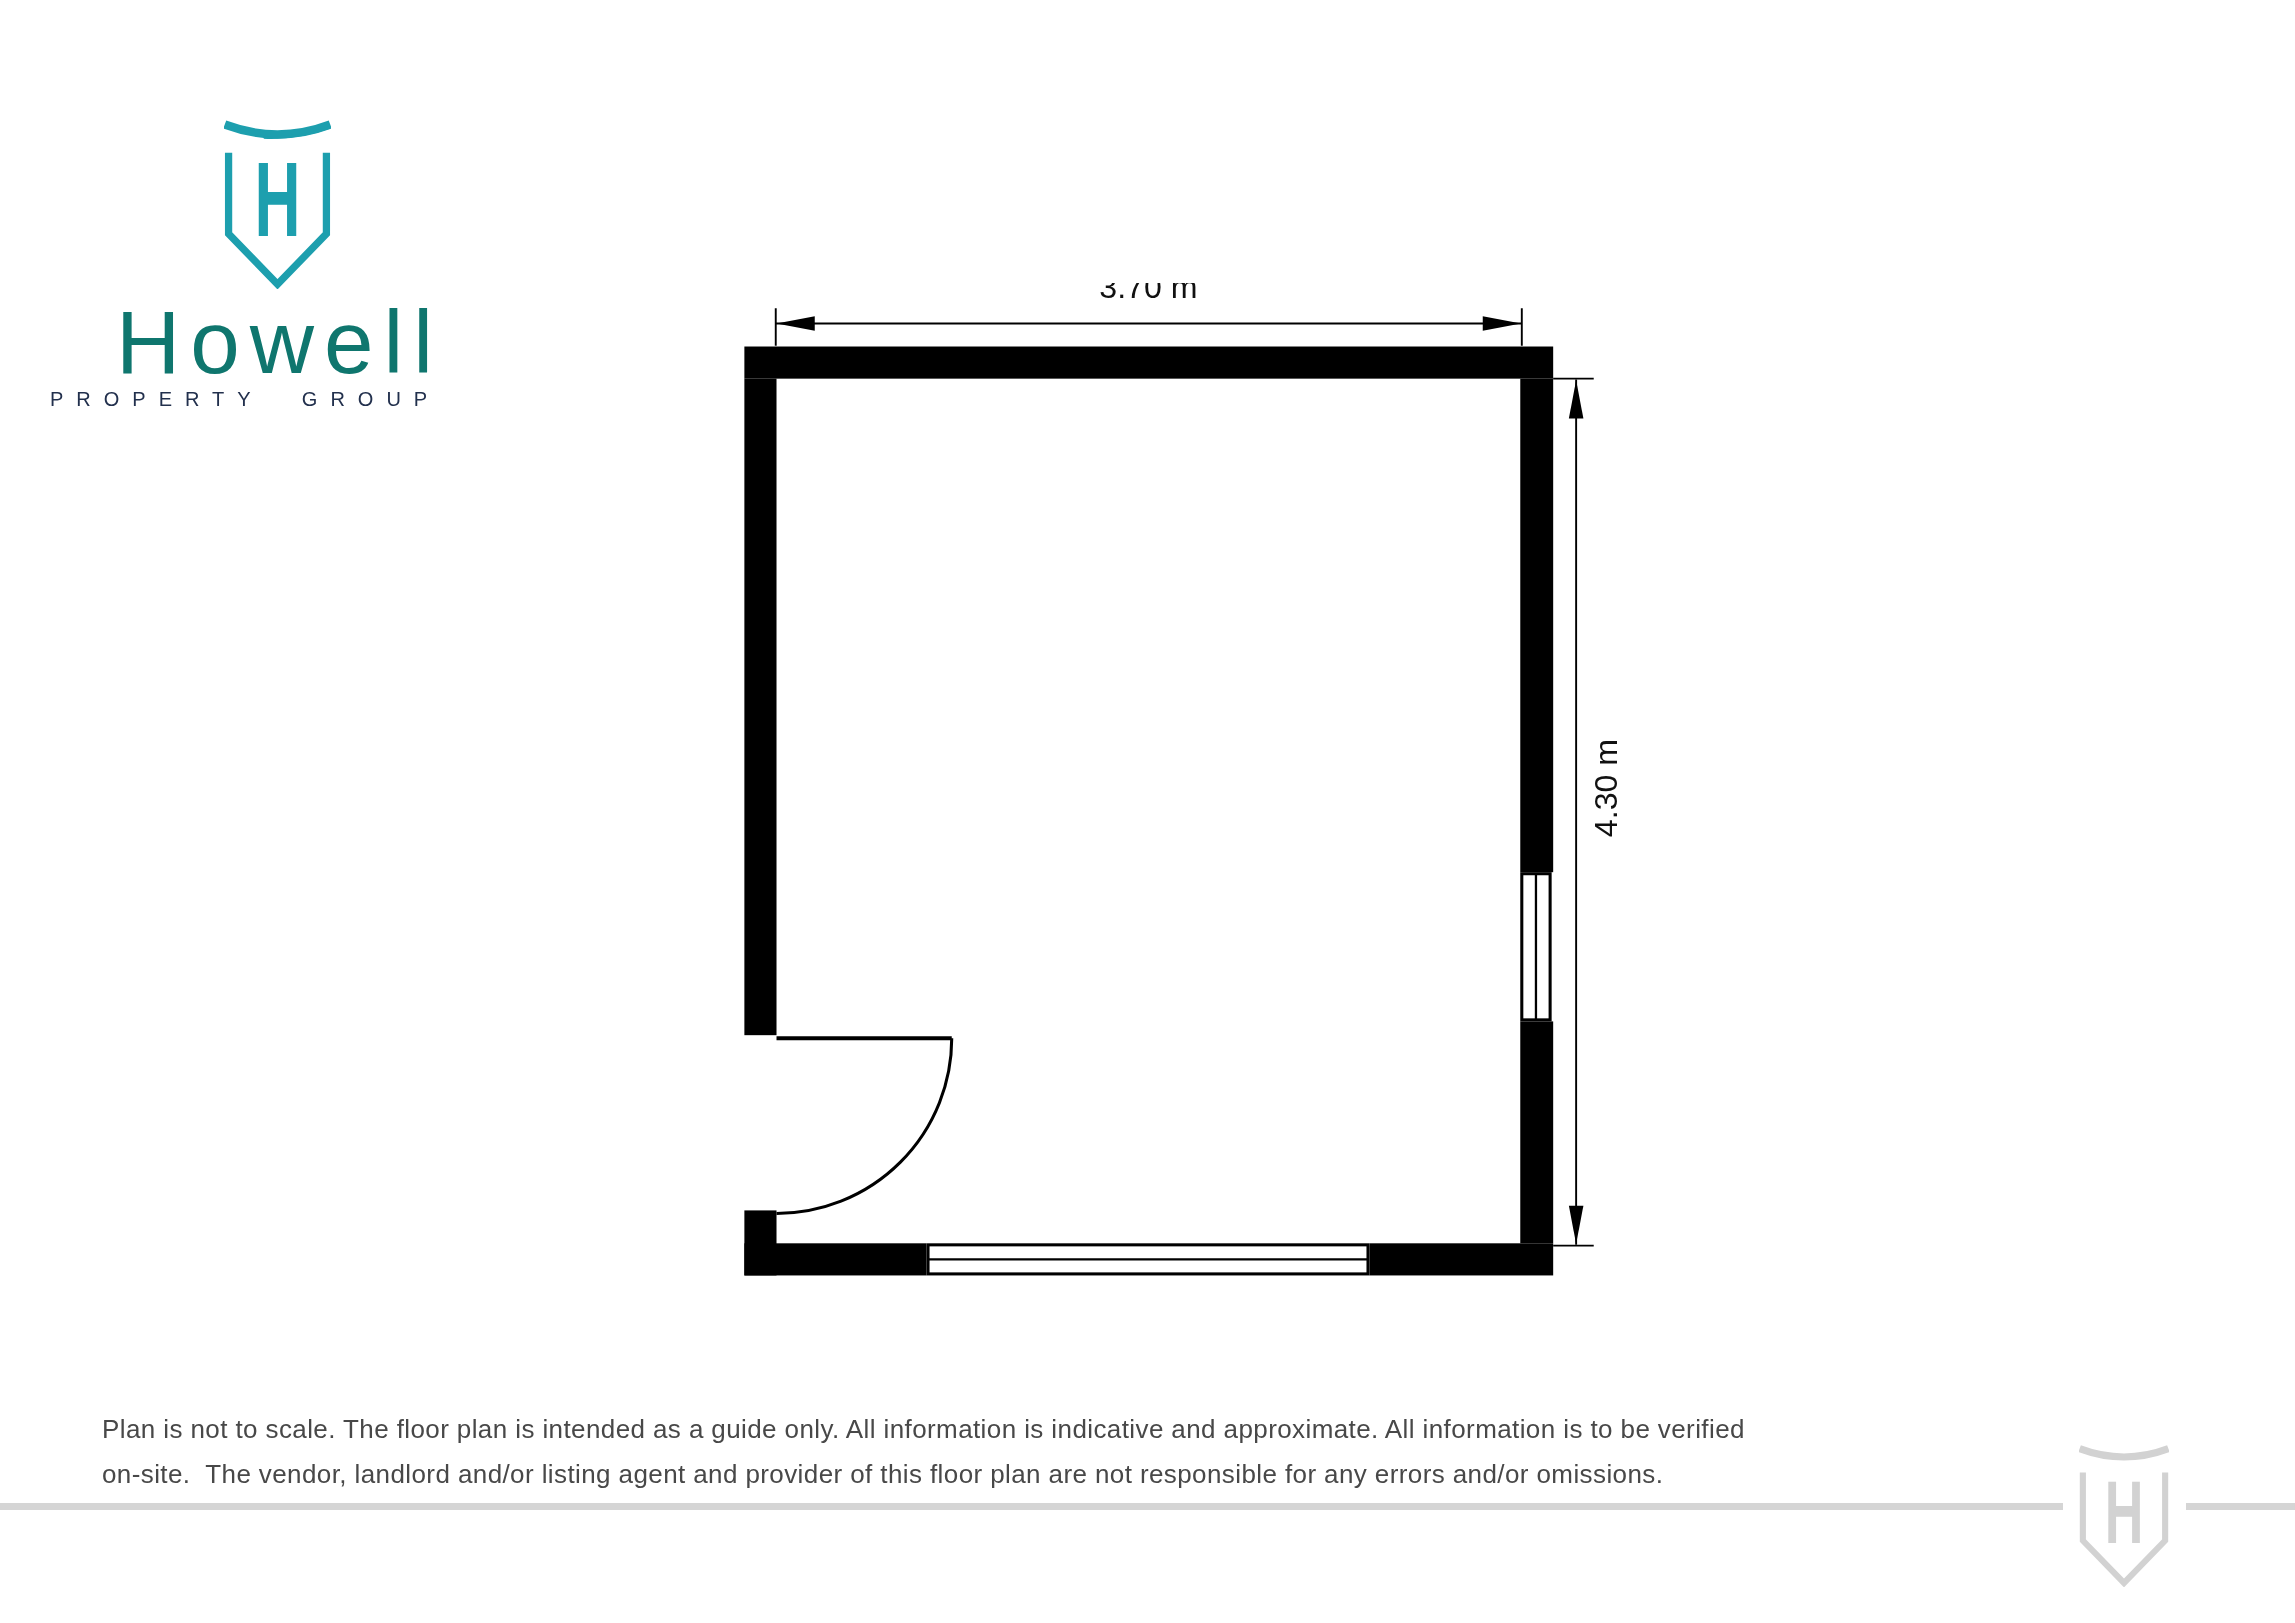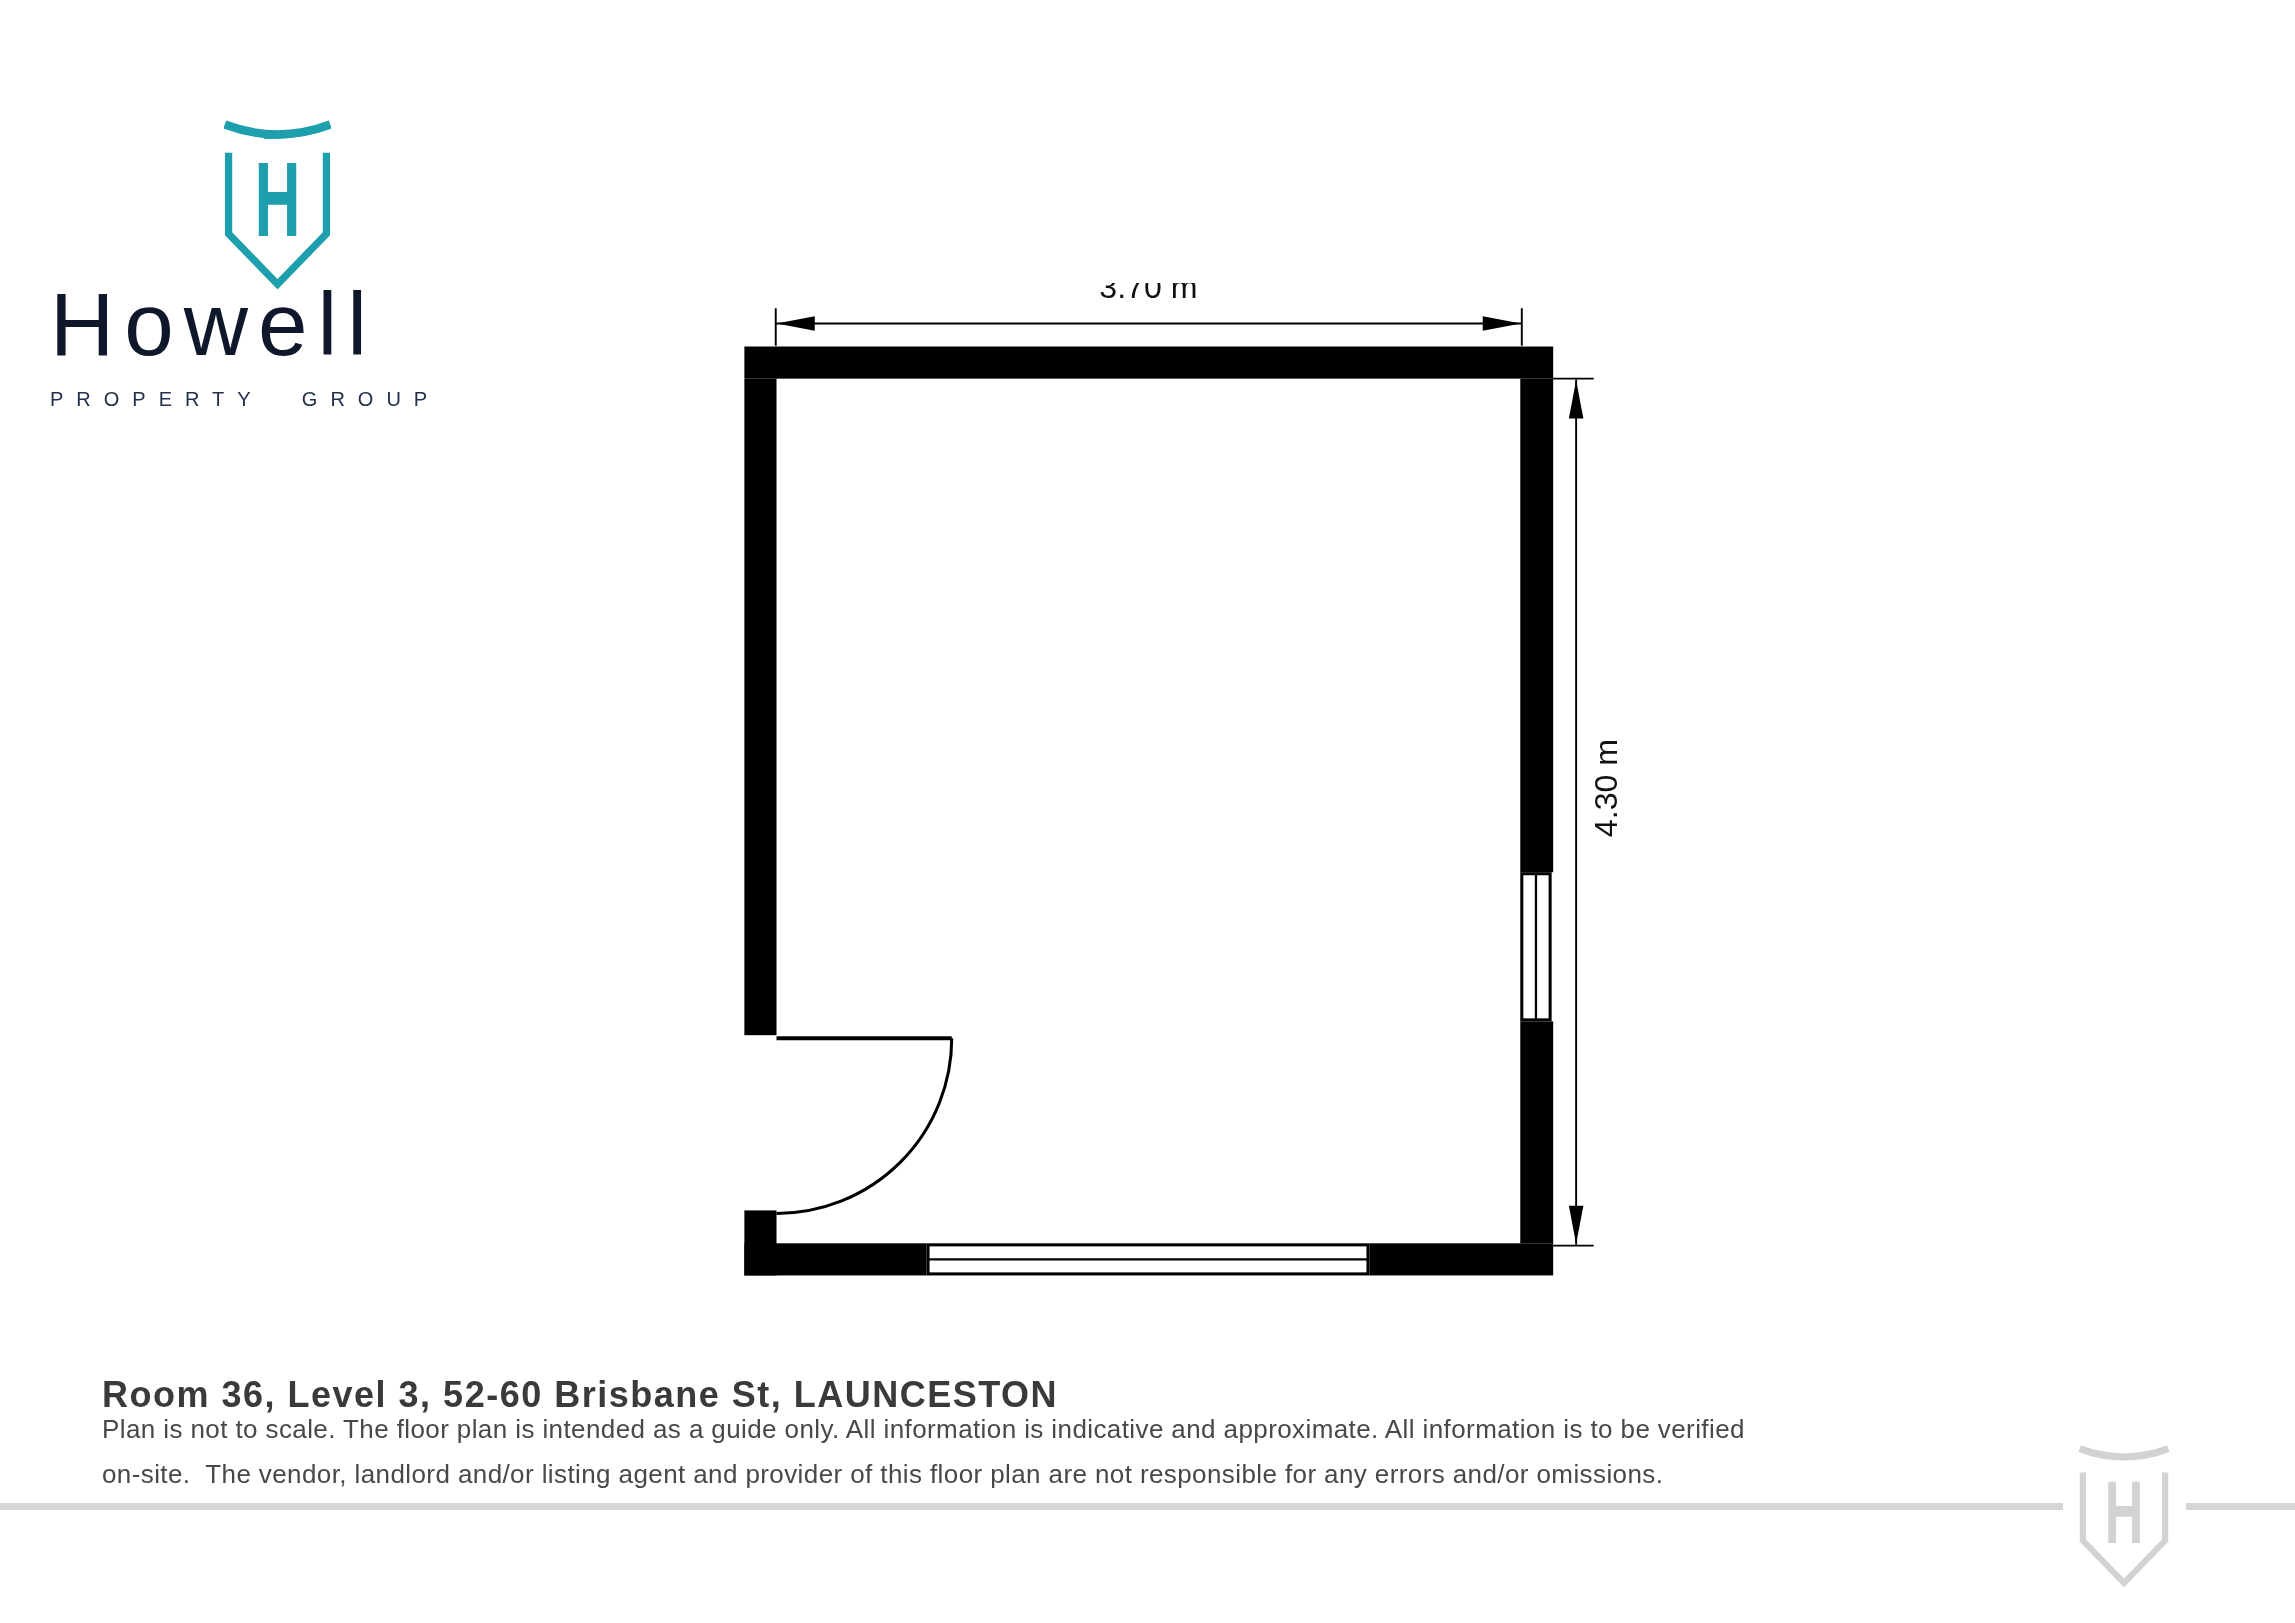--- a/index.html
+++ b/index.html
@@ -1,22 +1,22 @@
 <!DOCTYPE html>
 <html style="font-size:12.2px"><head>
 <meta charset="utf-8">
 <style>
   html,body{margin:0;padding:0;background:#ffffff;}
   #page{position:relative;width:2295px;height:1623px;background:#ffffff;overflow:hidden;
         font-family:"Liberation Sans", sans-serif;}
 
   
   #brand-logo{position:absolute;left:224px;top:119px;width:107px;height:170px;}
-  .brand-name{position:absolute;left:50px;top:280px;width:459px;
-              font-size:89px;font-weight:300;letter-spacing:10px;color:#0f172a;line-height:89px;}
+  .brand-name{position:absolute;left:50px;top:298px;width:459px;text-align:center;
+              font-size:89px;font-weight:300;letter-spacing:10px;color:#0f766e;line-height:89px;}
   .brand-tagline{position:absolute;left:50px;top:388px;width:459px;
               font-size:20px;font-weight:400;letter-spacing:13px;word-spacing:20px;color:#22304d;}
 
   
   #plan-svg{position:absolute;left:689px;top:283px;width:980px;height:1033px;}
   .wall{fill:#000000;stroke:none;}
   .thinline{stroke:#000000;fill:none;}
   .winbox{fill:#ffffff;stroke:#000000;stroke-width:4;}
   .dim{stroke:#000000;stroke-width:2.5;fill:none;}
   .dimarrow{fill:#000000;stroke:none;}
@@ -81,21 +81,20 @@
     <text class="dimtext" x="1500" y="390" text-anchor="middle">3.70 m</text>
 
     <line class="dim" x1="2059" y1="496" x2="2059" y2="1627"></line>
     <line class="dim" x1="2029" y1="495" x2="2082" y2="495"></line>
     <line class="dim" x1="2029" y1="1628" x2="2082" y2="1628"></line>
     <polygon class="dimarrow" points="2059,497 2049.5,547 2068.5,547"></polygon>
     <polygon class="dimarrow" points="2059,1626 2049.5,1576 2068.5,1576"></polygon>
     <text class="dimtext" x="2112" y="1030" text-anchor="middle" transform="rotate(-90 2112,1030)">4.30 m</text>
   </svg>
 
-  <div class="plan-title">Room 36, Level 3, 52-60 Brisbane St, LAUNCESTON</div>
   <div class="disclaimer disc1">Plan is not to scale. The floor plan is intended as a guide only. All information is indicative and approximate. All information is to be verified</div>
   <div class="disclaimer disc2">on-site.  The vendor, landlord and/or listing agent and provider of this floor plan are not responsible for any errors and/or omissions.</div>
 
   <div class="divider divider-left"></div>
   <div class="divider divider-right"></div>
   <svg id="watermark-logo" viewBox="0 0 140 222">
     <path class="gray-stroke" stroke-width="11" d="M1,7 Q70,33 139,7"></path>
     <path class="gray-stroke" stroke-width="9.5" stroke-linejoin="miter" d="M6,44 V150 L70,216 L134,150 V44"></path>
     <text class="logo-h gray-fill" transform="translate(70,153) scale(0.60,1)">H</text>
   </svg>

